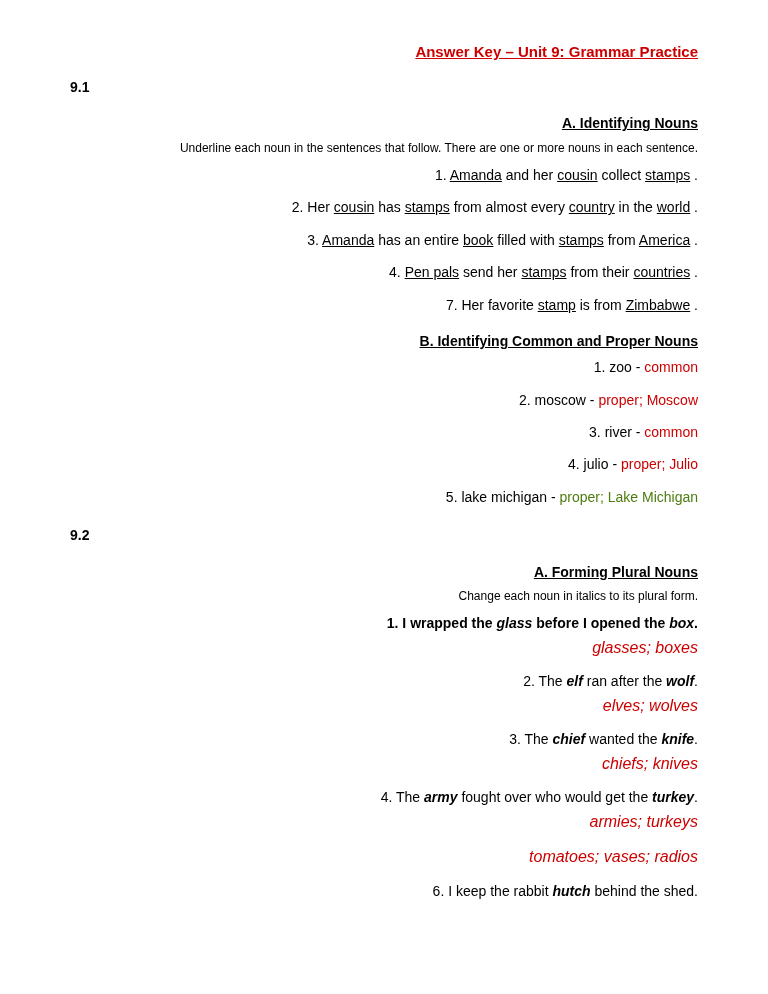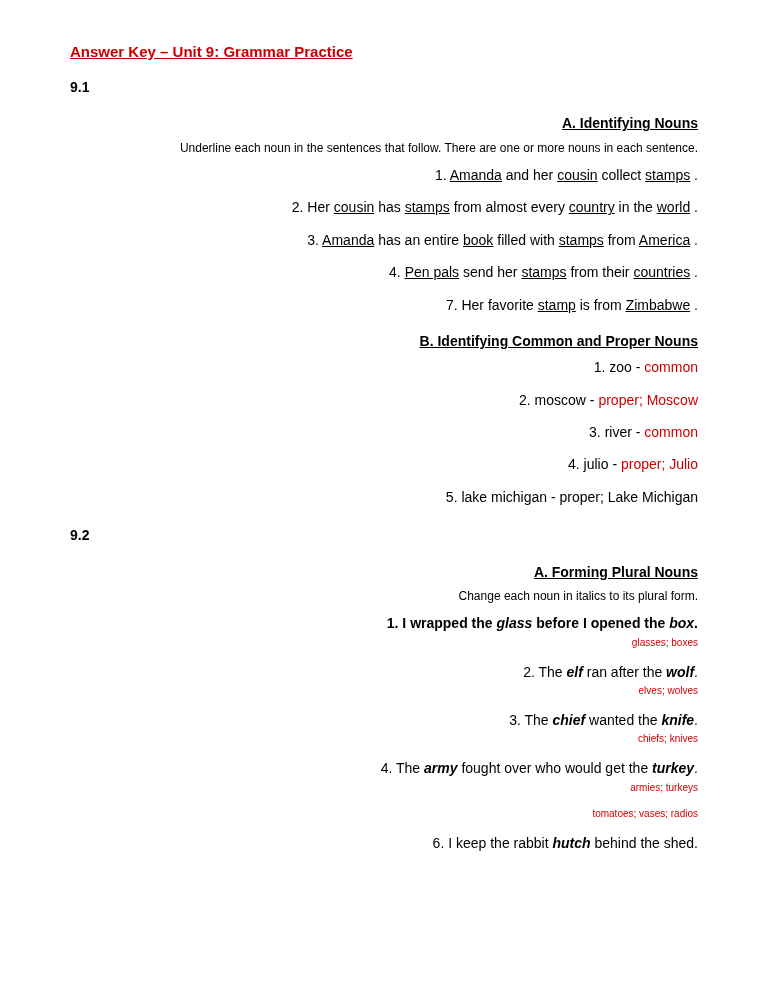--- a/index.html
+++ b/index.html
@@ -13,21 +13,21 @@
       font-family: Arial, sans-serif;
       font-size: 14px;
       color: #000000;
       width: 768px;
       min-height: 994px;
       padding: 40px 70px;
       line-height: 1.6;
     }
 
     .page-title {
-      text-align: left;
+      text-align: right;
       color: #cc0000;
       font-weight: bold;
       text-decoration: underline;
       margin-bottom: 12px;
       font-size: 15px;
     }
 
     .section-number {
       font-weight: bold;
       margin-top: 4px;
@@ -48,21 +48,22 @@
     .item {
       margin-bottom: 10px;
     }
 
     .item-line {
       font-size: 14px;
     }
 
     .answer {
       color: #cc0000;
-      font-size: 10px;
+      font-style: italic;
+      font-size: 16px;
     }
 
     .underline {
       text-decoration: underline;
     }
 
     .red-answer {
       color: #cc0000;
       font-weight: normal;
     }
@@ -159,21 +160,21 @@
       <span class="red-answer" style="color: rgb(204, 0, 0);">common</span>
     </div>
 
     <div class="item">
       <span class="item-line">4. julio  - </span>
       <span class="red-answer" style="color: rgb(204, 0, 0);">proper; Julio</span>
     </div>
 
     <div class="item">
       <span class="item-line">5. lake michigan  - </span>
-      <span class="red-answer" style="color: #000000;">proper; Lake Michigan</span>
+      <span class="red-answer" style="color: #4d7c0f;">proper; Lake Michigan</span>
     </div>
 
   </div>
 </div>
 
 <div class="section-break">
   <div class="section-number">9.2</div>
 
   <div class="sub-section">
     <div class="section-heading">A. Forming Plural Nouns</div>

